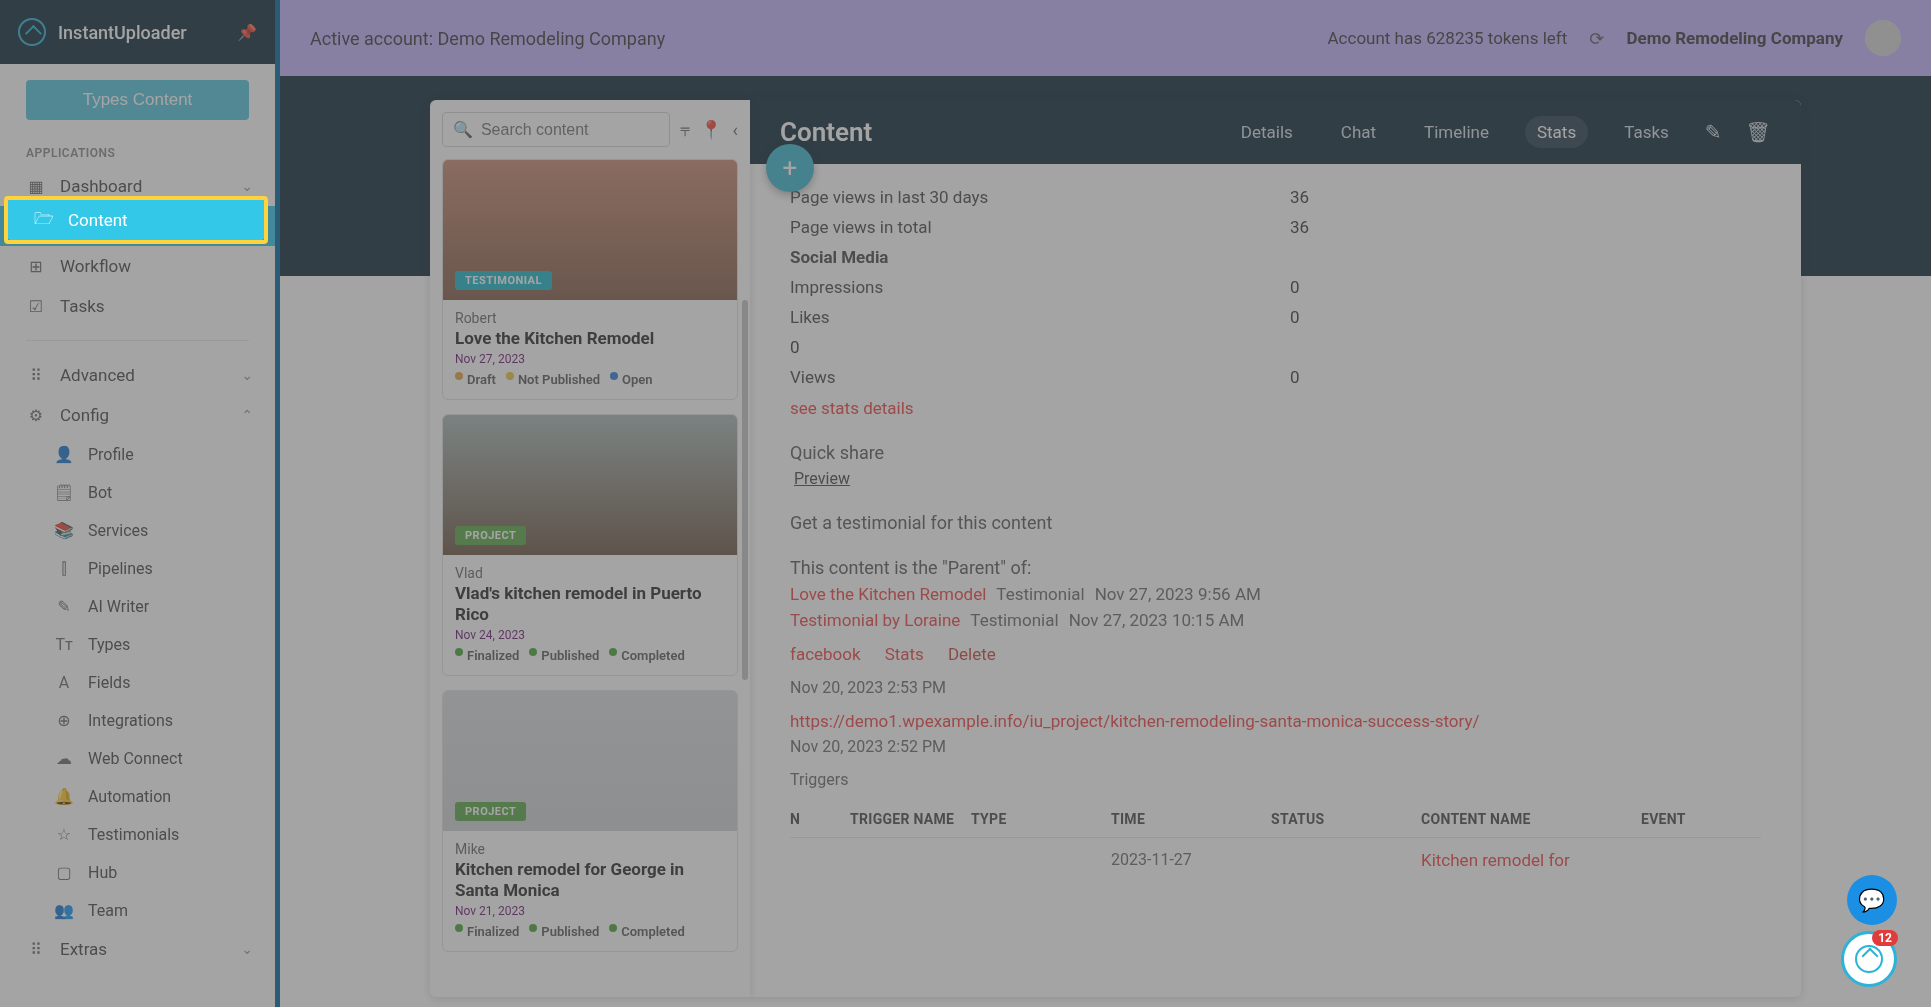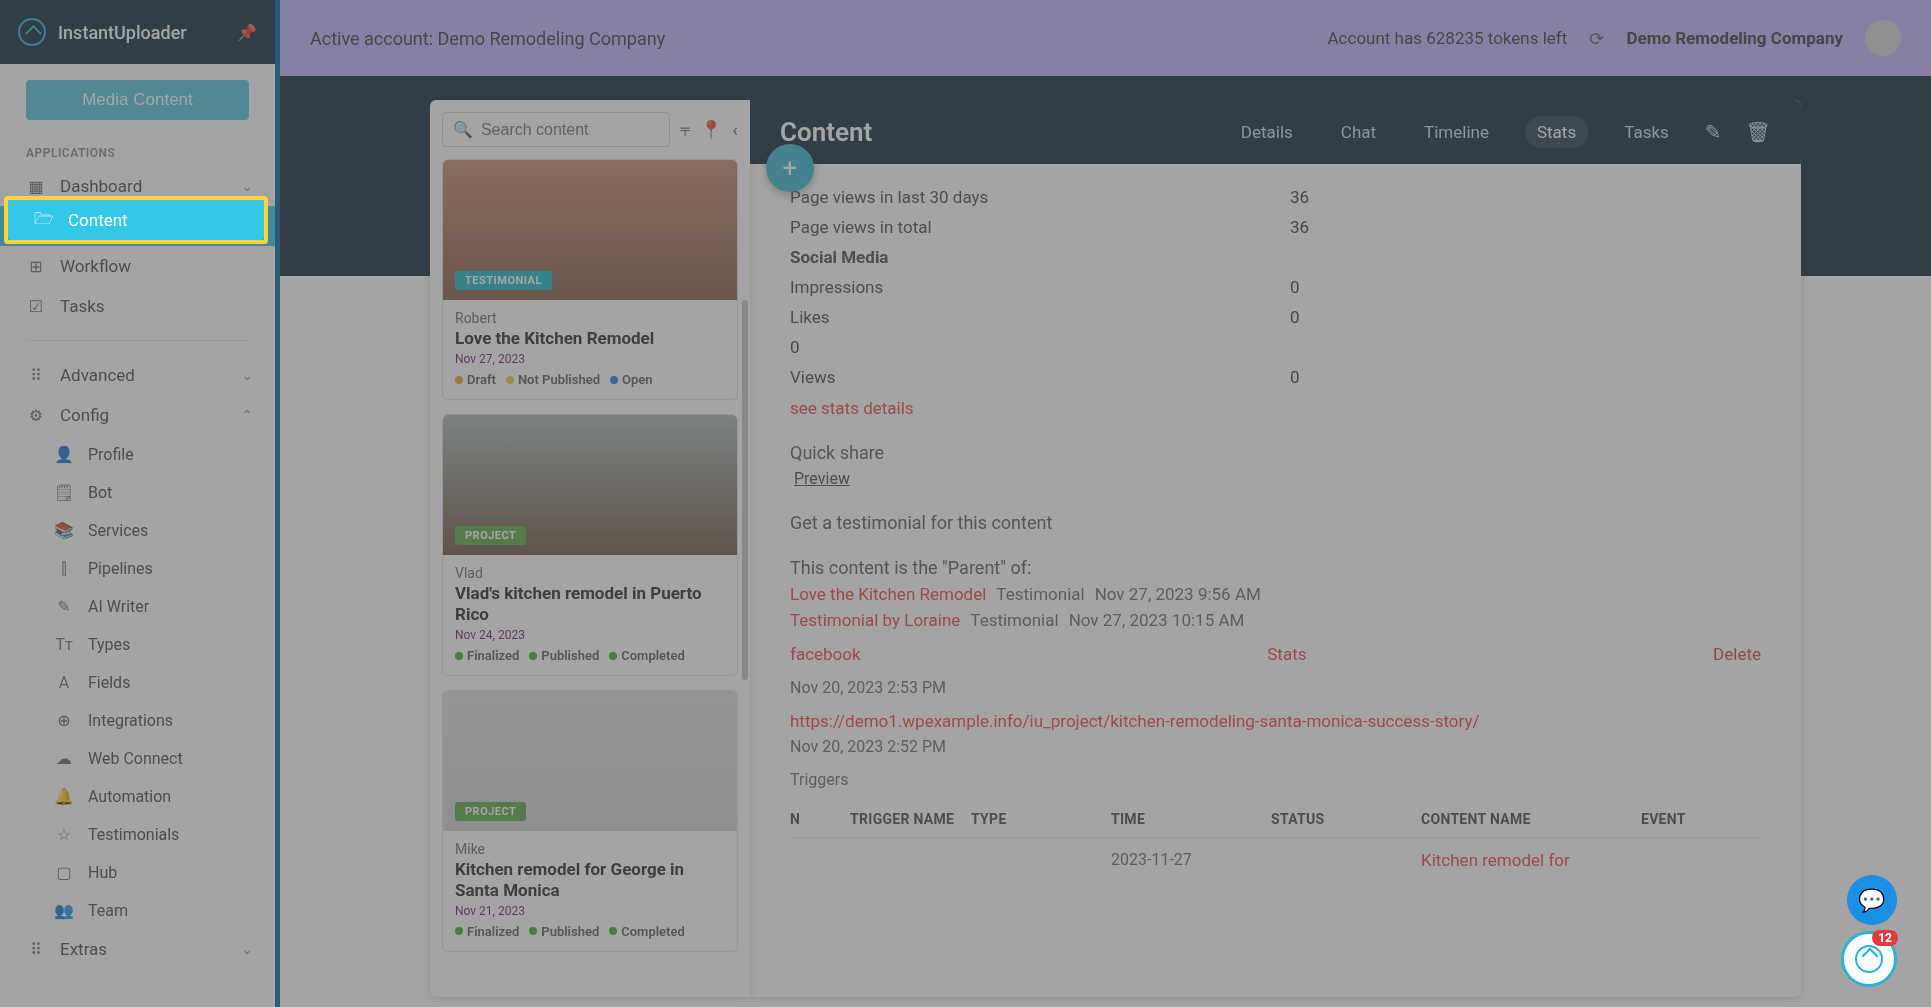--- a/index.html
+++ b/index.html
@@ -47,21 +47,21 @@
 .card-img.img2 { background: linear-gradient(180deg,#a9b8b6 0%, #6f5846 100%); }
 .card-img.img3 { background: linear-gradient(180deg,#d8dce0 0%, #cfd3d7 100%); }
 .badge { position: absolute; left: 12px; bottom: 10px; padding: 3px 10px; border-radius: 3px; font-size: 11px; font-weight: 700; color: #fff; letter-spacing: 0.5px; }
 .badge.testimonial { background: #1cb8c8; }
 .badge.project { background: #5aa845; }
 .card-body { padding: 10px 12px 12px; }
 .card-author { color: #6b6b6b; font-size: 14px; }
 .card-title { color: #2b2b2b; font-size: 17px; font-weight: 700; margin: 2px 0 4px; line-height: 1.2; }
 .card-date { color: #701a75; font-size: 12px; margin-bottom: 6px; }
 .status-row { display: flex; gap: 10px; flex-wrap: wrap; }
-.status { font-size: 13px; font-weight: 600; color: #5a5a5a; display: flex; align-items: center; gap: 4px; }
+.status { font-size: 13px; font-weight: 600; color: #5a5a5a; display: flex; gap: 4px; }
 .dot { width: 8px; height: 8px; border-radius: 50%; }
 .dot.orange { background: #e8a33d; }
 .dot.yellow { background: #e8c83d; }
 .dot.blue { background: #2f7ed8; }
 .dot.green { background: #4aa63a; }
 .list-scrollbar { position: absolute; right: 2px; top: 200px; width: 6px; height: 380px; background: #c4c4c4; border-radius: 3px; }
 
 
 .detail-panel { position: absolute; left: 750px; top: 100px; right: 130px; bottom: 10px; background: #fff; border-radius: 0 6px 6px 0; box-shadow: 0 2px 10px rgba(0,0,0,0.15); z-index: 11; display: flex; flex-direction: column; overflow: hidden; }
 .detail-header { height: 64px; background: #102a3a; display: flex; align-items: center; padding: 0 30px; gap: 24px; }
@@ -73,21 +73,21 @@
 .detail-body { flex: 1; overflow-y: auto; padding: 18px 40px 40px; color: #3b3b3b; }
 .stats-table { width: 560px; }
 .stats-row { display: flex; padding: 5px 0; font-size: 17px; }
 .stats-row .label { flex: 1; color: #4a4a4a; }
 .stats-row .value { width: 60px; text-align: left; }
 .section-h { font-size: 18px; color: #5a5a5a; margin: 24px 0 6px; }
 .link { color: #ef4444; cursor: pointer; font-size: 17px; }
 .underline { text-decoration: underline; color: #4a4a4a; }
 .parent-row { margin: 6px 0; font-size: 17px; display: flex; gap: 10px; flex-wrap: wrap; }
 .muted { color: #6b6b6b; }
-.dist-row { display: flex; gap: 24px; align-items: center; margin: 14px 0; font-size: 17px; justify-content: space-between; }
+.dist-row { display: flex; gap: 24px; align-items: center; margin: 14px 0; font-size: 17px; }
 .delete { color: #c94a3a; cursor: pointer; }
 .triggers-header { display: flex; padding: 22px 0 10px; border-bottom: 1px solid #e5e5e5; font-size: 14px; font-weight: 700; color: #4a4a4a; letter-spacing: 0.3px; }
 .col-n { width: 60px; }
 .col-name { flex: 1.4; }
 .col-type { width: 140px; }
 .col-time { width: 160px; }
 .col-status { width: 150px; }
 .col-content { width: 220px; }
 .col-event { width: 120px; }
 .trigger-row { display: flex; padding: 12px 0; font-size: 16px; }
@@ -106,21 +106,21 @@
 </style>
 </head>
 <body>
 
 <div class="sidebar">
   <div class="sidebar-header">
     <span class="logo-circle"></span>
     <span class="brand">InstantUploader</span>
     <span class="pin-icon">📌</span>
   </div>
-  <button class="create-btn">Media Content</button>
+  <button class="create-btn">Types Content</button>
   <div class="section-label">APPLICATIONS</div>
   <div id="nav-apps">
       <div class="nav-item">
         <span class="nav-icon">▦</span>
         <span>Dashboard</span>
         <span class="chevron">⌄</span>
       </div>
       <div class="nav-item active">
         <span class="nav-icon">🗁</span>
         <span>Content</span>

